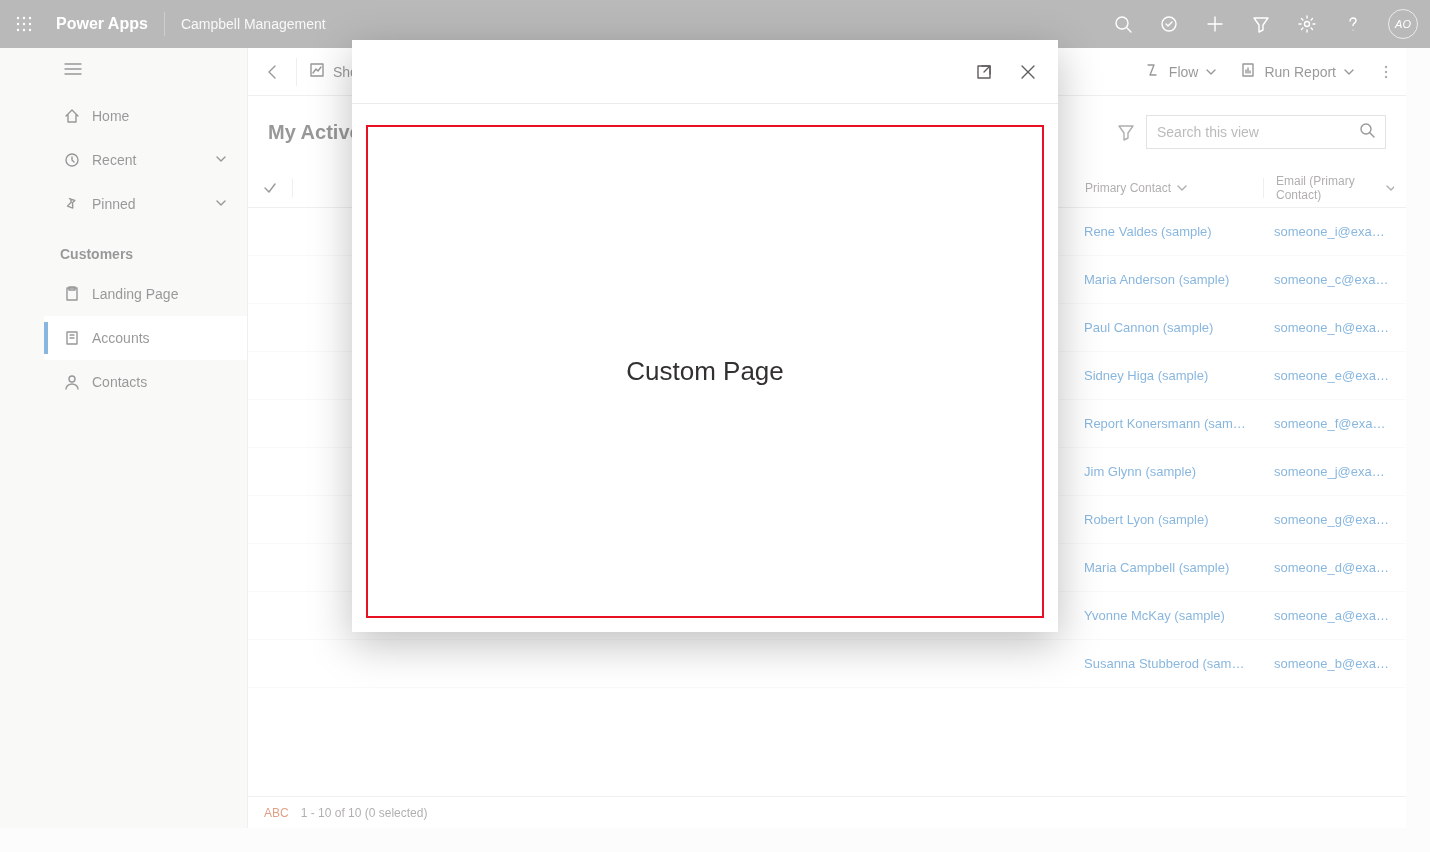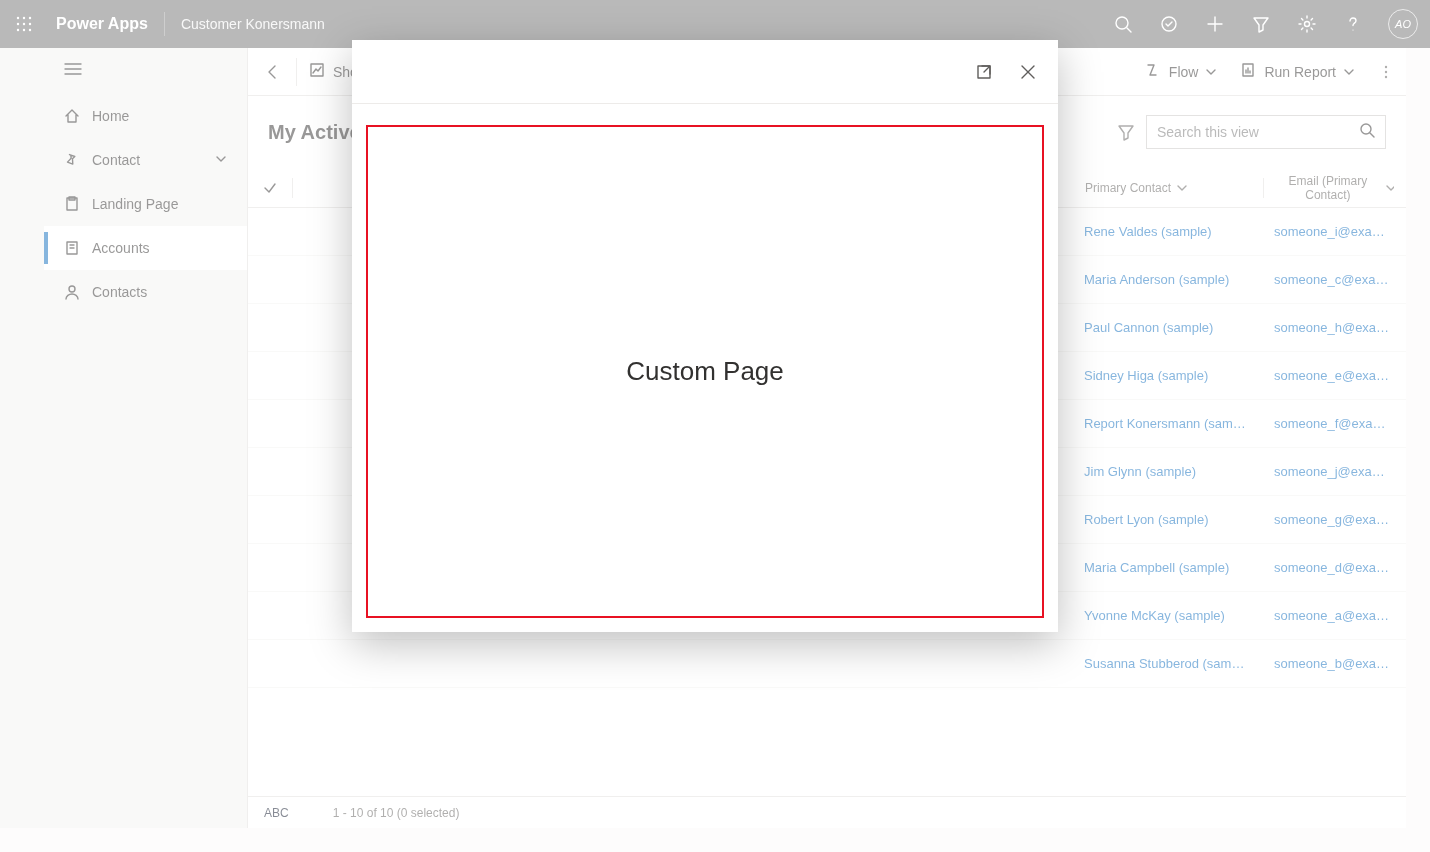--- a/index.html
+++ b/index.html
@@ -31,32 +31,32 @@
   
   .viewhead { position:absolute; top:96px; left:248px; right:24px; height:72px; background:#fff; display:flex; align-items:center; padding:0 20px; z-index:1; }
   .viewhead .title { font-size:20px; font-weight:600; }
   .viewhead .spacer { flex:1; }
   .viewhead .filter-ico { width:40px; display:flex; justify-content:center; }
   .viewhead .search { width:240px; height:34px; border:1px solid #c8c6c4; display:flex; align-items:center; padding:4px 10px; color:#605e5c; }
   .viewhead .search input { flex:1; border:none; outline:none; font-size:14px; }
   
   .table { position:absolute; top:168px; left:248px; right:24px; bottom:48px; background:#fff; overflow:hidden; z-index:0; }
   .table .head { display:flex; height:40px; border-bottom:1px solid #e1dfdd; align-items:center; font-size:12px; color:#605e5c; }
-  .table .head .cell { padding:0 12px; display:flex; align-items:center; gap:6px;text-align:center; }
+  .table .head .cell { padding:0 12px; display:flex; align-items:center; gap:6px; }
   .table .body .row { display:flex; height:48px; border-bottom:1px solid #f3f2f1; align-items:center; font-size:13px; }
   .table .body .row .cell { padding:0 12px; white-space:nowrap; overflow:hidden; text-overflow:ellipsis; }
   .c-check { width:44px; justify-content:center; }
   .c-name { width:420px; }
   .c-phone { width:200px; }
   .c-addr { width:160px; }
   .c-contact { width:190px; color:#0f6cbd; }
   .c-email { flex:1; color:#0f6cbd; }
   
   .footer { position:absolute; left:248px; right:24px; bottom:24px; height:32px; background:#fff; border-top:1px solid #e1dfdd; display:flex; align-items:center; padding:0 16px; font-size:12px; color:#605e5c; z-index:1; }
-  .footer .abc { color:#0f172a; margin-right:44px; }
+  .footer .abc { color:#c2410c; margin-right:12px; }
   
   .scrim { position:absolute; inset:0; background:rgba(255,255,255,.5); z-index:5; }
   
   .dialog { position:absolute; top:40px; left:352px; width:706px; height:592px; background:#fff; box-shadow:0 12px 40px rgba(0,0,0,.25); z-index:10; display:flex; flex-direction:column;gap:7px; }
   .dialog .header { height:64px; border-bottom:1px solid #edebe9; display:flex; justify-content:flex-end; align-items:center; padding:0 16px; gap:16px; }
   .dialog .header .dbtn { width:28px; height:28px; display:flex; align-items:center; justify-content:center; cursor:pointer; }
   .dialog .body { flex:1; padding:14px; }
   .dialog .inner { width:100%; height:100%; border:2px solid #e81123; display:flex; align-items:center; justify-content:center; }
   .dialog .inner .txt { font-size:26px; }
   
@@ -75,21 +75,21 @@
         <circle cx="2" cy="8" r="1.2" fill="#fff" stroke="none"></circle>
         <circle cx="8" cy="8" r="1.2" fill="#fff" stroke="none"></circle>
         <circle cx="14" cy="8" r="1.2" fill="#fff" stroke="none"></circle>
         <circle cx="2" cy="14" r="1.2" fill="#fff" stroke="none"></circle>
         <circle cx="8" cy="14" r="1.2" fill="#fff" stroke="none"></circle>
         <circle cx="14" cy="14" r="1.2" fill="#fff" stroke="none"></circle>
       </svg>
   </div>
   <div class="title">Power Apps</div>
   <div class="divider"></div>
-  <div class="subtitle">Customer Konersmann</div>
+  <div class="subtitle">Campbell Management</div>
   <div class="spacer"></div>
   <div class="icon-btn">
       <svg width="18" height="18">
         <circle cx="8" cy="8" r="6"></circle>
         <line x1="13" y1="13" x2="17" y2="17"></line>
       </svg>
     </div>
   <div class="icon-btn">
       <svg width="18" height="18">
         <circle cx="9" cy="9" r="7"></circle>
@@ -134,28 +134,41 @@
     <span class="ico">
         <svg width="16" height="16">
           <path d="M2 8l6-6 6 6M4 7v7h8V7"></path>
         </svg>
       </span>
     <span>Home</span>
   </div>
   <div class="item">
     <span class="ico">
         <svg width="16" height="16">
-          <path d="M8 2l4 4-3 1-2 5-1-1-3-3 5-2 1-3z" transform="rotate(-25 8 8)"></path>
-        </svg>
-      </span>
-    <span>Contact</span>
+          <circle cx="8" cy="8" r="6"></circle>
+          <path d="M8 5v3l2 2"></path>
+        </svg>
+      </span>
+    <span>Recent</span>
     <span class="chev"><svg width="12" height="12">
           <path d="M2 4l4 4 4-4"></path>
         </svg></span>
   </div>
+  <div class="item">
+    <span class="ico">
+        <svg width="16" height="16">
+          <path d="M8 2l4 4-3 1-2 5-1-1-3-3 5-2 1-3z" transform="rotate(-25 8 8)"></path>
+        </svg>
+      </span>
+    <span>Pinned</span>
+    <span class="chev"><svg width="12" height="12">
+          <path d="M2 4l4 4 4-4"></path>
+        </svg></span>
+  </div>
+  <div class="group-label">Customers</div>
   <div class="item">
     <span class="ico">
         <svg width="16" height="16">
           <rect x="3" y="2" width="10" height="12"></rect>
           <rect x="5" y="1" width="6" height="3"></rect>
         </svg>
       </span>
     <span>Landing Page</span>
   </div>
   <div class="item active">

